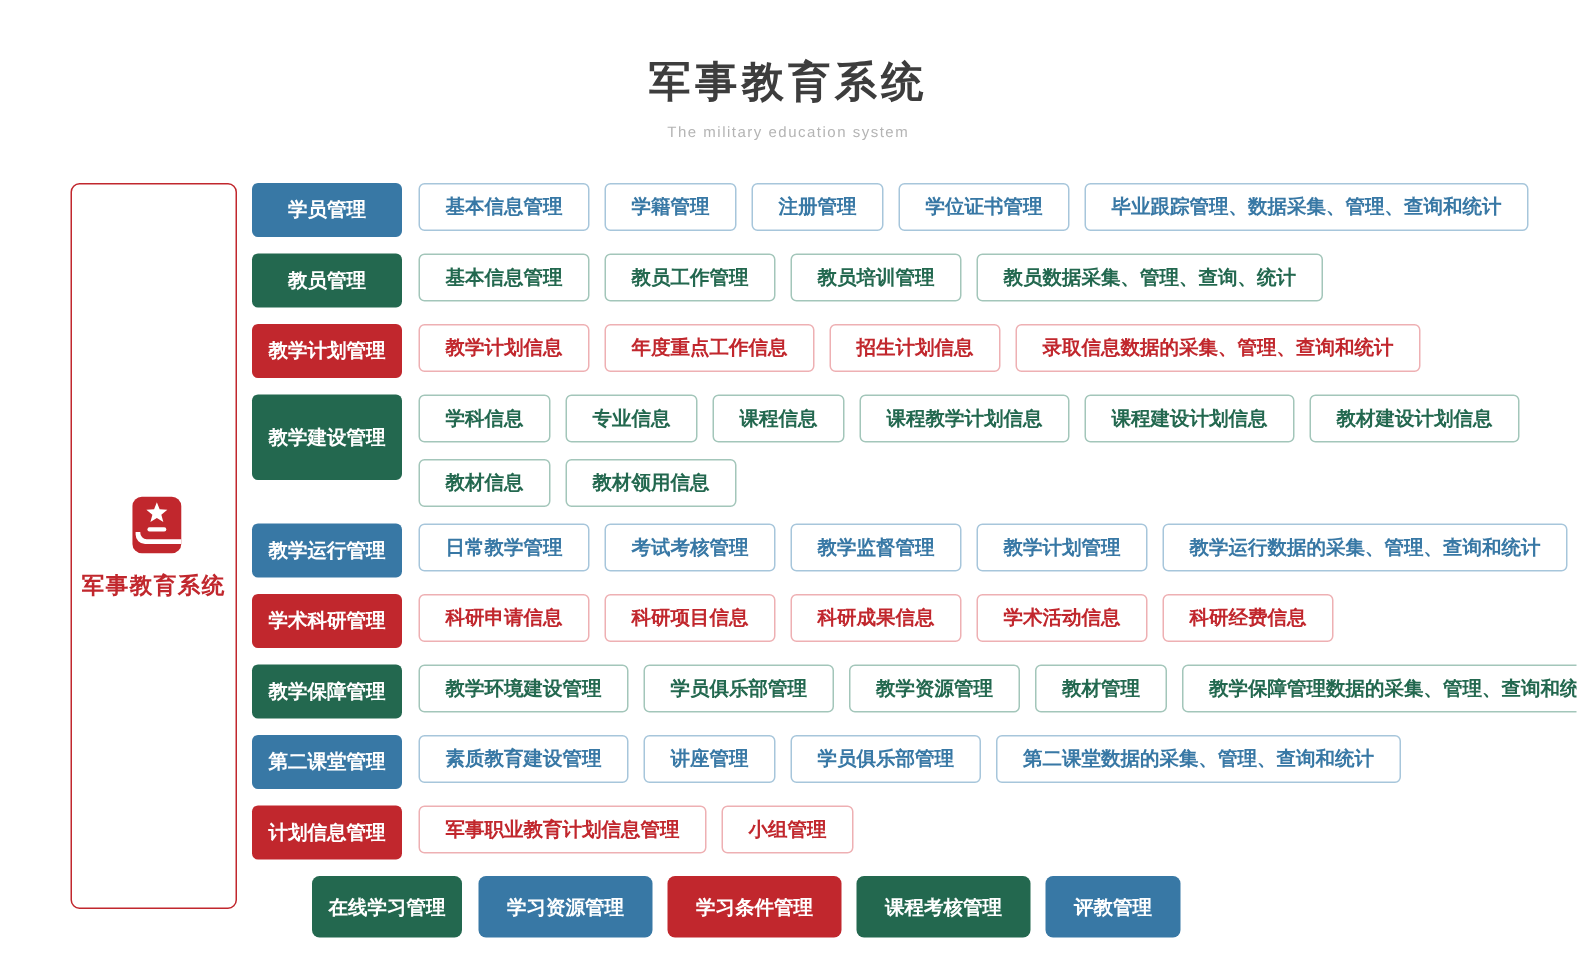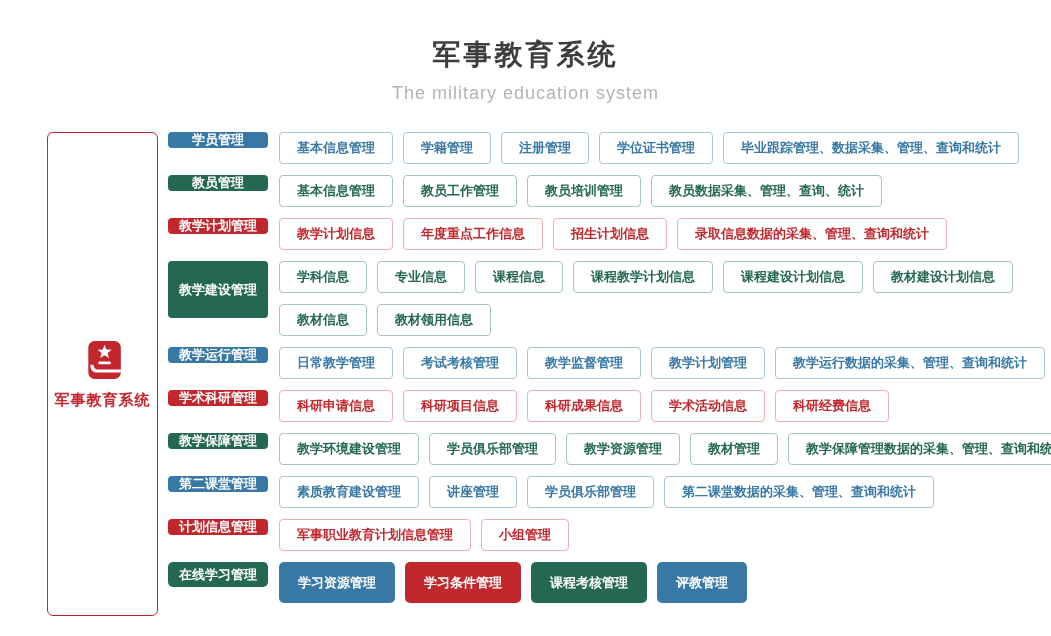--- a/index.html
+++ b/index.html
@@ -5,39 +5,39 @@
   * { margin:0; padding:0; box-sizing:border-box; }
   html,body { width:1051px; height:636px; background:#ffffff; overflow:hidden;
               font-family:"Liberation Sans","DejaVu Sans",sans-serif; }
   :root{
     --blue:#3878a5; --green:#23684f; --red:#c1272d;
     --blue-border:#a7c6db; --green-border:#a3c6ba; --red-border:#eeb0b3;
     --title-color:#3d3d3d; --subtitle-color:#b4b4b4;
   }
   .header{ text-align:center; padding-top:36px; }
   .header h1{ font-size:28px; font-weight:700; letter-spacing:3px; color:var(--title-color); }
-  .header .subtitle{ margin-top:9px; font-size:18px; letter-spacing:1px; color:var(--subtitle-color); }
+  .header .subtitle{ margin-top:9px; font-size:10px; letter-spacing:1px; color:var(--subtitle-color); }
 
   .main{ display:flex; align-items:stretch; margin:28px 0 0 47px; height:484px; }
   .side-panel{
     width:111px; flex:0 0 111px; border:1px solid var(--red); border-radius:6px;
     display:flex; flex-direction:column; align-items:center; justify-content:center; gap:10px;
   }
   .side-label{ color:var(--red); font-size:15px; font-weight:700; letter-spacing:1px; }
 
   .rows{ display:flex; flex-direction:column; gap:11px; margin-left:10px; }
   .row{ display:flex; align-items:flex-start; gap:11px; }
   .btn{ display:inline-flex; align-items:center; justify-content:center;
         border-radius:4px; font-weight:700; font-size:13px; white-space:nowrap; cursor:pointer; }
-  .cat{ width:100px; height:16px; color:#fff; flex:0 0 100px; }
+  .cat{ width:100px; height:36px; color:#fff; flex:0 0 100px; }
   .cat.blue{ background:var(--blue); }
   .cat.green{ background:var(--green); }
   .cat.red{ background:var(--red); }
   .cat.tall2{ height:57px; }
-  .cat.tall40{ height:25px; border-radius:5px; }
+  .cat.tall40{ height:41px; border-radius:5px;margin-left:40px; }
 
   .items{ display:flex; gap:10px; }
   .lines{ display:flex; flex-direction:column; gap:11px; }
   .item{ height:32px; padding:12px 17px; background:#fff; border:1px solid; }
   .item.blue{ color:var(--blue); border-color:var(--blue-border); }
   .item.green{ color:var(--green); border-color:var(--green-border); }
   .item.red{ color:var(--red); border-color:var(--red-border); }
 
   .item-fill{ height:41px; padding:0 19px; border-radius:5px; color:#fff;font-family:Liberation Serif, serif; }
   .item-fill.fb{ background:var(--blue); }

